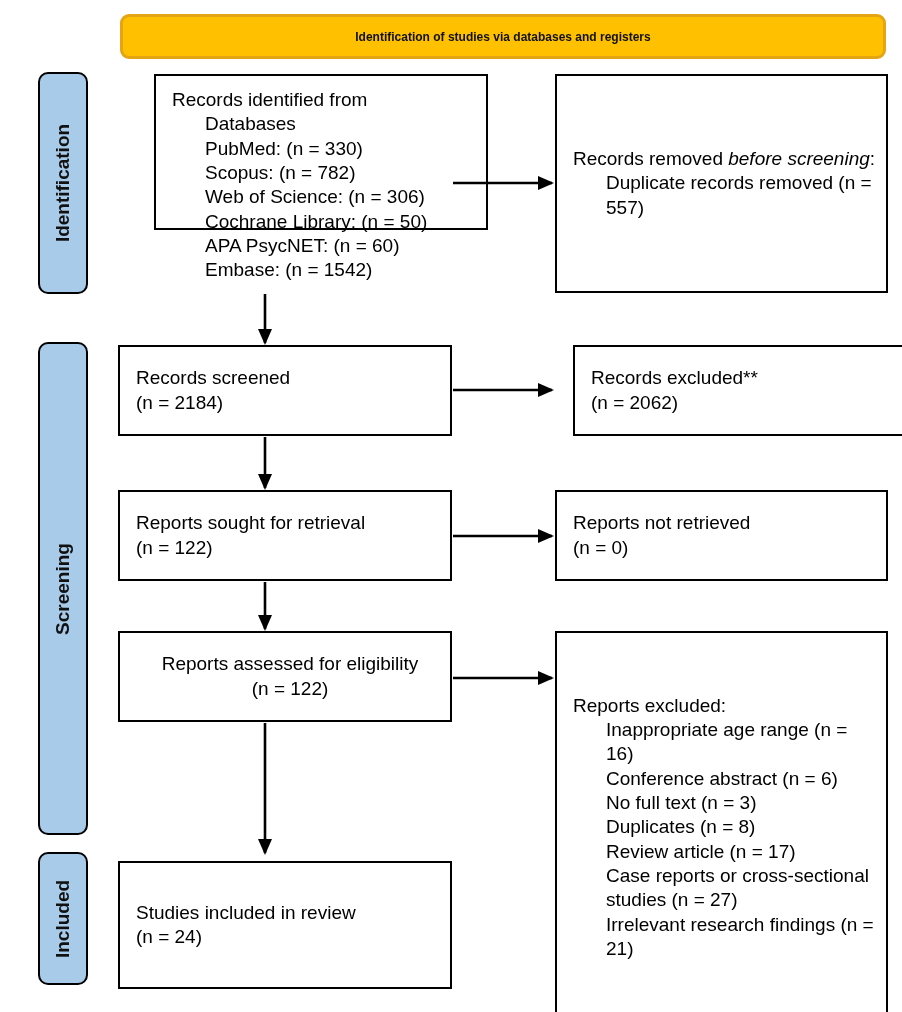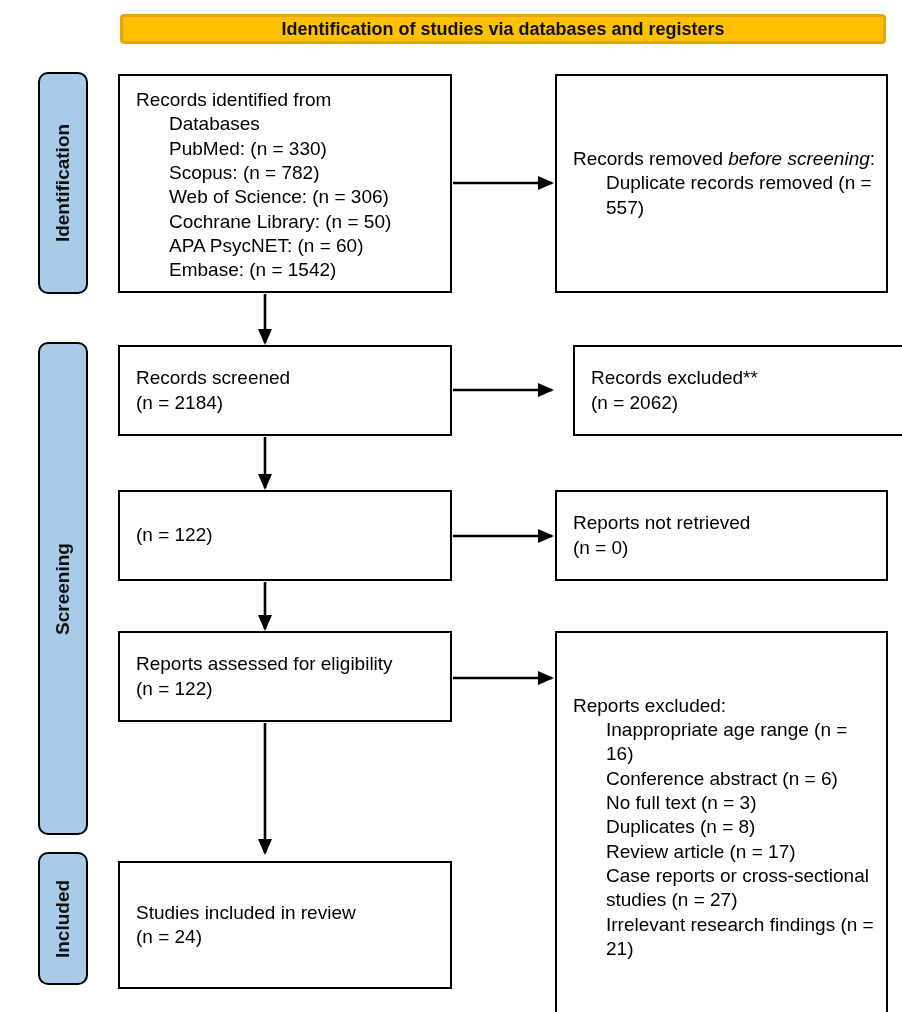--- a/index.html
+++ b/index.html
@@ -11,26 +11,26 @@
     position: relative;
     width: 902px;
     height: 1012px;
     background: #ffffff;
     overflow: hidden;
   }
   
   .banner {
     position: absolute;
     left: 120px; top: 14px;
-    width: 766px; height: 30px;
+    width: 766px; height: 45px;
     background: #FFC000;
     border: 3px solid #E3A514;
-    border-radius: 4px;
+    border-radius: 9px;
     display: flex; align-items: center; justify-content: center;
-    font-size: 18px; font-weight: bold; color: #111;
+    font-size: 12px; font-weight: bold; color: #111;
   }
   
   .stage {
     position: absolute;
     left: 38px; width: 50px;
     background: #A8CBEA;
     border: 2px solid #000;
     border-radius: 10px;
     display: flex; align-items: center; justify-content: center;
   }
@@ -50,27 +50,27 @@
     font-size: 19px;
     line-height: 1.28;
     color: #000;
     display: flex; flex-direction: column; justify-content: center;
     padding: 10px 6px 10px 16px;
   }
   .box.top-align { justify-content: flex-start; padding-top: 12px; }
   .indent { margin-left: 33px; }
   .col-left  { left: 118px; width: 334px; }
   .col-right { left: 555px; width: 333px; }
-  .b-identified      { top: 74px;  height: 219px; }
+  .b-identified      { top: 74px;  height: 156px; margin-left: 36px; }
   .b-removed         { top: 74px;  height: 219px; }
   .b-screened        { top: 345px; height: 91px; }
   .b-excluded        { top: 345px; height: 91px; margin-left: 18px; }
   .b-sought          { top: 490px; height: 91px; }
   .b-notretrieved    { top: 490px; height: 91px; }
-  .b-assessed        { top: 631px; height: 91px; }
+  .b-assessed        { top: 631px; height: 91px; text-align: center; }
   .b-reportsexcluded { top: 631px; height: 393px; }
   .b-included        { top: 861px; height: 128px; }
   .arrows {
     position: absolute; left: 0; top: 0;
     width: 902px; height: 1012px;
     pointer-events: none;
   }
   .italic { font-style: italic; }
 </style>
 </head>
@@ -102,20 +102,21 @@
     <div class="indent">APA PsycNET: (n = 60)</div>
     <div class="indent">Embase: (n = 1542)</div>
   </div>
 
   <div class="box col-left b-screened">
     <div>Records screened</div>
     <div>(n = 2184)</div>
   </div>
 
   <div class="box col-left b-sought">
+    <div>Reports sought for retrieval</div>
     <div>(n = 122)</div>
   </div>
 
   <div class="box col-left b-assessed">
     <div>Reports assessed for eligibility</div>
     <div>(n = 122)</div>
   </div>
 
   <div class="box col-left b-included">
     <div>Studies included in review</div>

